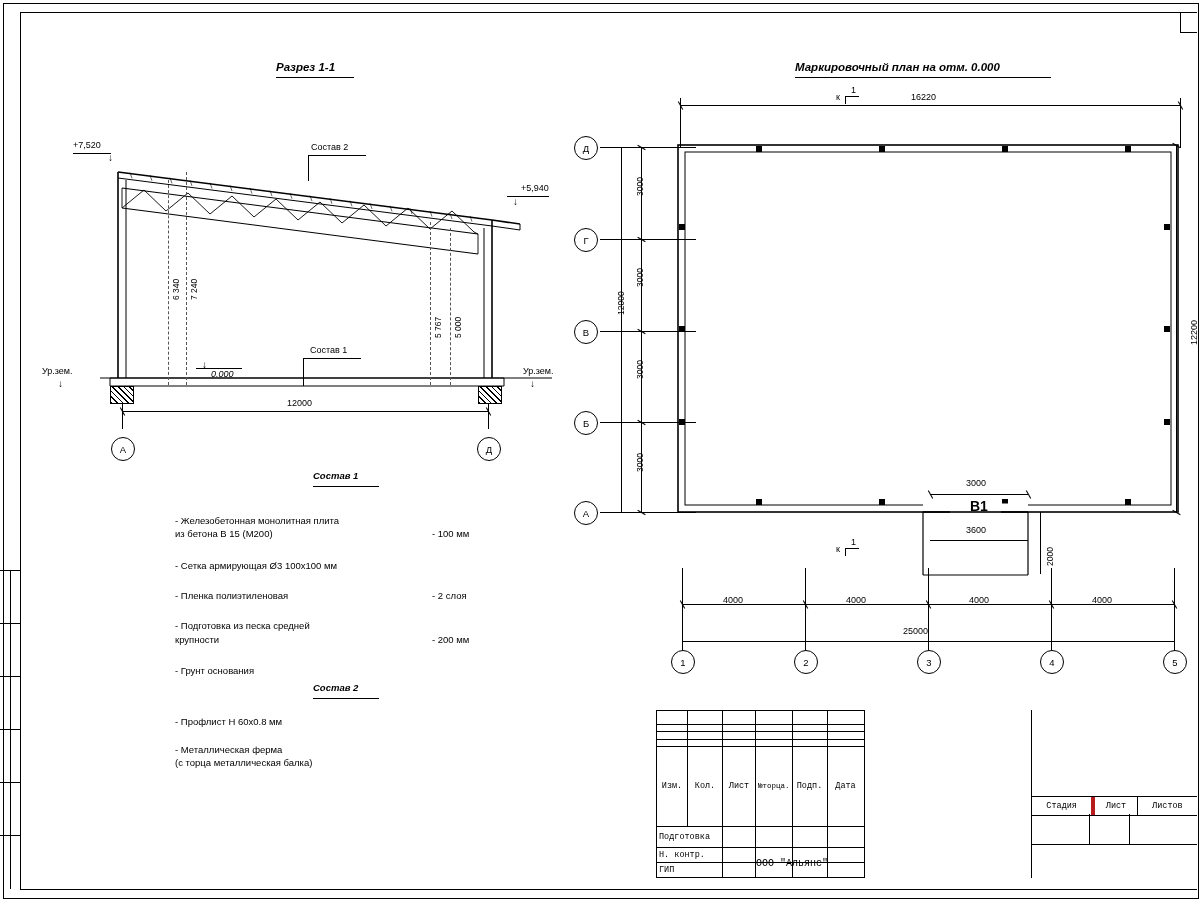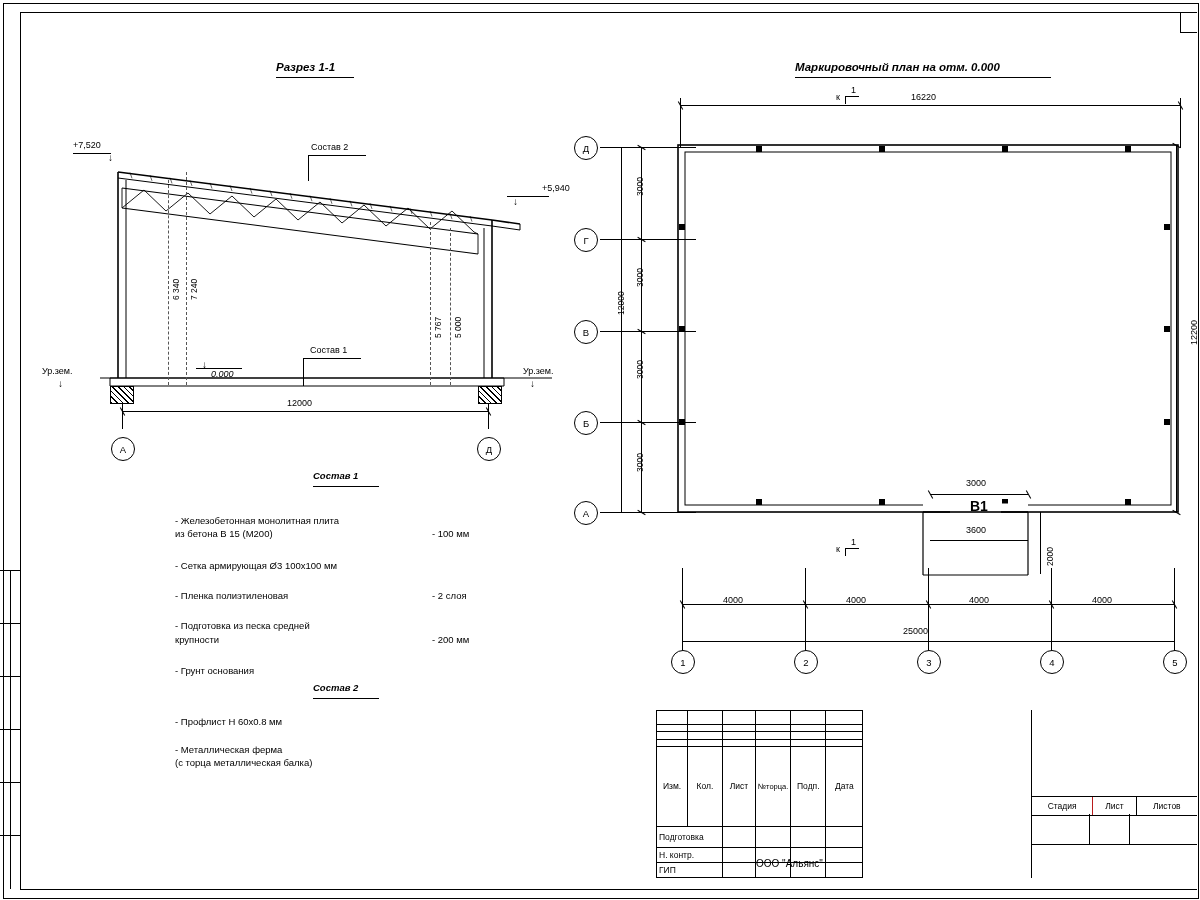--- a/index.html
+++ b/index.html
@@ -41,21 +41,21 @@
 
   
   .hatch { position:absolute; background:
       repeating-linear-gradient(45deg,#000 0 1px, #fff 1px 4px); border:1px solid #000; }
 
   
   .tick { position:absolute; width:9px; height:1px; background:#000;
           transform-origin:center; }
 
   
-  .stamp { position:absolute; left:656px; top:710px; width:540px; height:168px; }
+  .stamp { position:absolute; left:656px; top:710px; width:540px; height:168px;font-family:Liberation Mono, monospace; }
   .stamp table { border-collapse:collapse; width:100%; height:100%;
                  font-size:8.5px; }
   .stamp td { border:1px solid #000; padding:0 2px; vertical-align:middle;
               text-align:center; }
   .stamp td.l { text-align:left; }
   .nb { border:none !important; }
 
   .legend .li { position:absolute; font-size:9.5px; white-space:nowrap; }
   .sect-title { font-size:11px; font-style:italic; font-weight:bold; }
 </style>
@@ -77,21 +77,21 @@
     <div class="c"></div>
   </div>
 
   <div class="t title" style="left:276px; top:61px;">Разрез 1-1</div>
   <div class="ln h1" style="left:276px; top:77px; width:78px;"></div>
 
   <div class="t" style="left:73px; top:141px;">+7,520</div>
   <div class="ln h1" style="left:73px; top:153px; width:38px;"></div>
   <div class="t" style="left:108px; top:152px; font-size:10px;">↓</div>
 
-  <div class="t" style="left:542px; top:184px;">+5,940</div>
+  <div class="t" style="left:521px; top:184px;">+5,940</div>
   <div class="ln h1" style="left:507px; top:196px; width:42px;"></div>
   <div class="t" style="left:513px; top:196px; font-size:10px;">↓</div>
 
   <svg width="470" height="300" style="position:absolute; left:100px; top:150px;">
 
     <line x1="18" y1="22" x2="392" y2="70" stroke="#000" stroke-width="1.6"></line>
     <line x1="18" y1="28" x2="392" y2="76" stroke="#000" stroke-width="1"></line>
 
     <g stroke="#000" stroke-width="0.6">
       <line x1="30" y1="22.6" x2="32" y2="28.3"></line>
@@ -419,21 +419,21 @@
         <td></td>
             <td></td>
       </tr>
     </tbody>
       </table>
 
     <div style="position:absolute; left:375px; top:0; width:165px; height:168px;">
       <div style="position:absolute; left:0; top:0; width:165px; height:86px; border-left:1px solid #000;"></div>
       <div style="position:absolute; left:0; top:86px; width:165px; height:18px;
                   border:1px solid #000; border-right:none; display:flex; font-size:8.5px;">
-        <div style="flex:1; border-right:1px solid #b91c1c; display:flex; align-items:center; justify-content:center;">Стадия</div>
+        <div style="flex:1; border-right:4px solid #b91c1c; display:flex; align-items:center; justify-content:center;">Стадия</div>
         <div style="flex:0.7; border-right:1px solid #000; display:flex; align-items:center; justify-content:center;">Лист</div>
         <div style="flex:1; display:flex; align-items:center; justify-content:center;">Листов</div>
       </div>
       <div style="position:absolute; left:0; top:104px; width:165px; height:30px;
                   border-left:1px solid #000; border-bottom:1px solid #000;">
         <div style="position:absolute; left:57px; top:0; height:30px; border-left:1px solid #000;"></div>
         <div style="position:absolute; left:97px; top:0; height:30px; border-left:1px solid #000;"></div>
       </div>
       <div style="position:absolute; left:0; top:134px; width:165px; height:34px;
                   border-left:1px solid #000;"></div>

